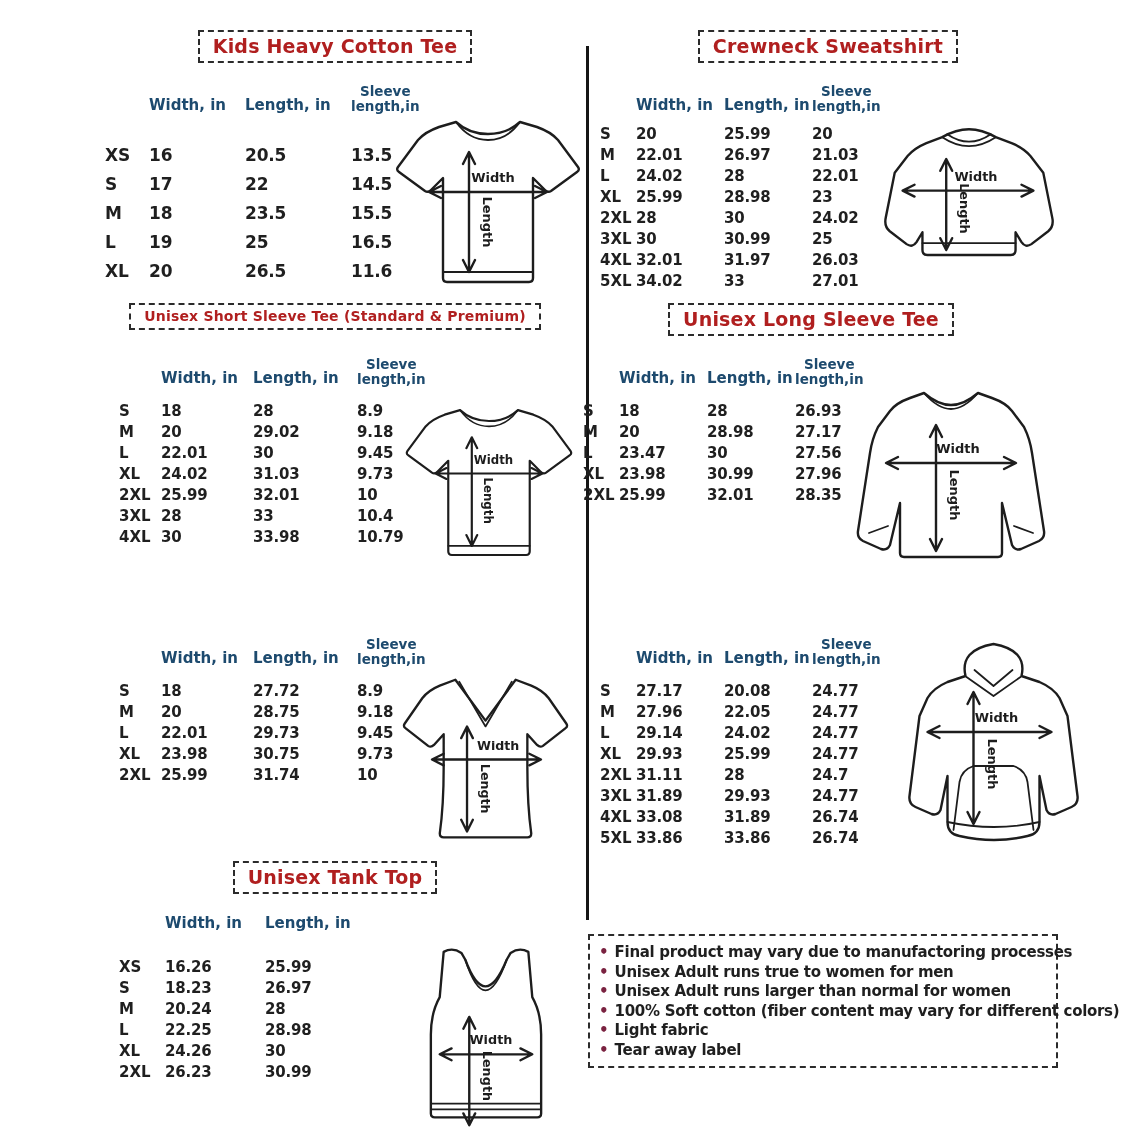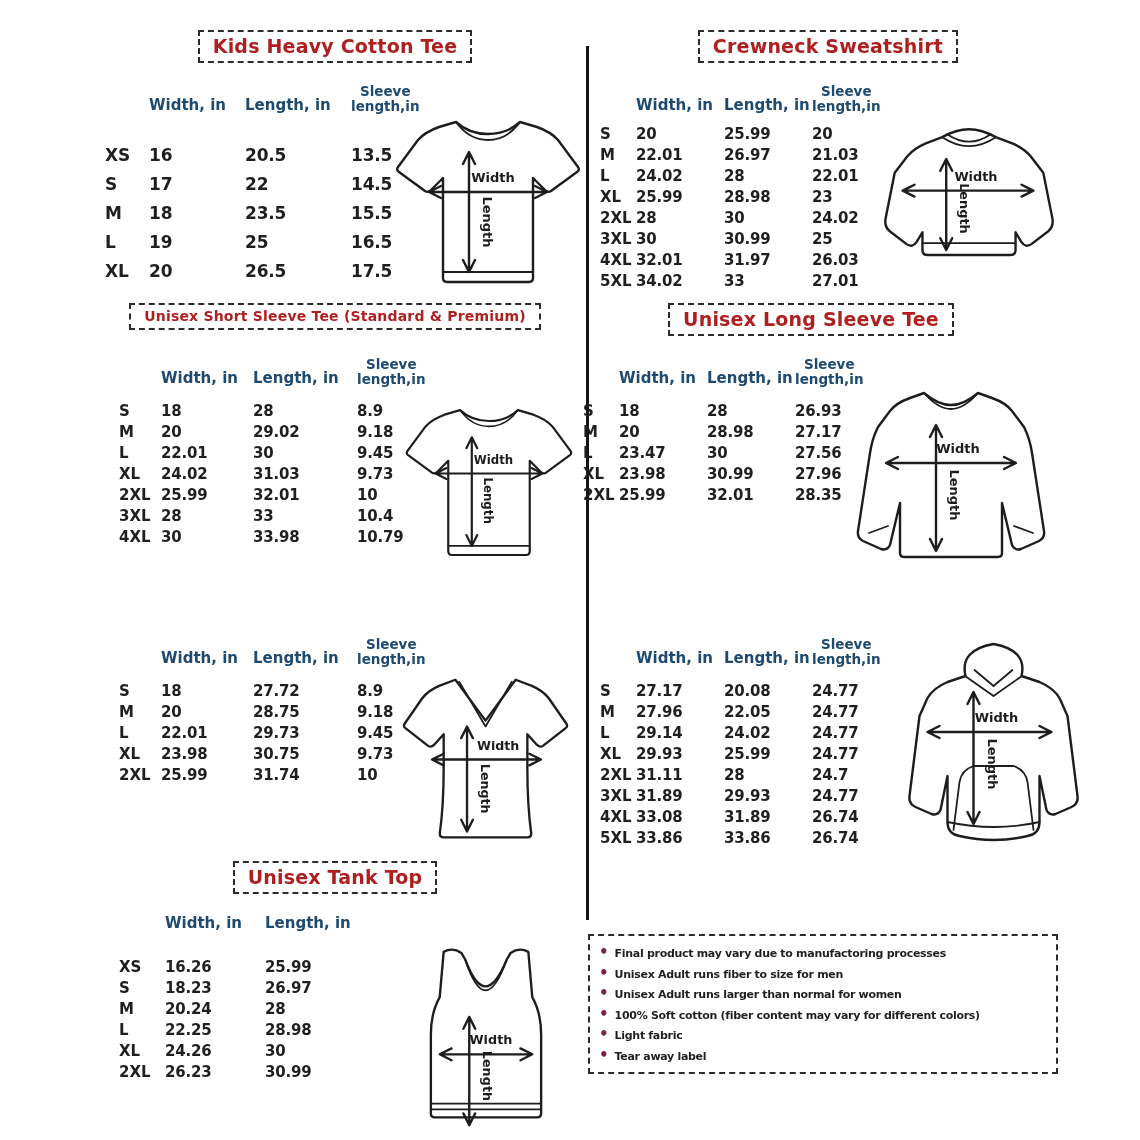--- a/index.html
+++ b/index.html
@@ -43,21 +43,21 @@
   .gl { fill:none;    stroke:#1d1d1d; stroke-width:1.8; stroke-linejoin:round; stroke-linecap:round; }
   .ar { fill:none;    stroke:#1d1d1d; stroke-width:2.4; stroke-linejoin:round; stroke-linecap:round; }
   .al { font-size:13px; font-weight:bold; fill:#1d1d1d; }
 
   .notes {
     position:absolute; left:588px; top:934px; width:470px; box-sizing:border-box;
     border:2px dashed #2b2b2b; padding:7px 8px 6px 9px; background:#fff;
   }
   .note-line { display:flex; align-items:baseline; line-height:19.5px; }
   .note-dot  { color:#7a2240; font-size:15px; margin-right:6px; font-weight:bold; }
-  .note-text { font-size:11px; font-weight:bold; letter-spacing:-0.3px; white-space:nowrap; }
+  .note-text { font-size:15px; font-weight:bold; letter-spacing:-0.3px; white-space:nowrap; }
 </style>
 </head>
 <body>
 
 <div id="stage">
 
   <div class="divider"></div>
 
   <div class="panel cols-kids rh29" style="left:85px;top:30px;width:500px;height:268px;">
     <div class="title-row">
@@ -99,21 +99,21 @@
           <span class="tsize">L</span>
           <span class="tval">19</span>
           <span class="tval">25</span>
           <span class="tval">16.5</span>
         </div>
 
         <div class="trow">
           <span class="tsize">XL</span>
           <span class="tval">20</span>
           <span class="tval">26.5</span>
-          <span class="tval">17.5</span>
+          <span class="tval">11.6</span>
         </div>
       </div>
     <svg class="garment-svg" style="left:308px;top:80px;" width="190" height="185" viewBox="0 0 190 185">
       <path class="g" d="M63,12 L46,17 Q32,22 25,30 L5,57 Q3,60 6,62 L32,81 Q35,83 38,80 L50,68 L50,168 Q50,172 54,172 L136,172 Q140,172 140,168 L140,68 L152,80 Q155,83 158,81 L184,62 Q187,60 185,57 L165,30 Q158,22 144,17 L127,12 Q114,24 95,24 Q76,24 63,12 Z"></path>
       <path class="gl" d="M63,12 Q76,30 95,30 Q114,30 127,12"></path>
       <path class="gl" d="M50,162 L140,162"></path>
       <g>
         <path class="ar" d="M38,82 L152,82 M48,76 L36,82 L48,88 M142,76 L154,82 L142,88"></path>
         <text class="al" x="100" y="72" text-anchor="middle">Width</text>
       </g>
@@ -565,21 +565,21 @@
 
   <div class="notes">
 
       <div class="note-line">
         <span class="note-dot">•</span>
         <span class="note-text">Final product may vary due to manufactoring processes</span>
       </div>
 
       <div class="note-line">
         <span class="note-dot">•</span>
-        <span class="note-text">Unisex Adult runs fiber to size for men</span>
+        <span class="note-text">Unisex Adult runs true to women for men</span>
       </div>
 
       <div class="note-line">
         <span class="note-dot">•</span>
         <span class="note-text">Unisex Adult runs larger than normal for women</span>
       </div>
 
       <div class="note-line">
         <span class="note-dot">•</span>
         <span class="note-text">100% Soft cotton (fiber content may vary for different colors)</span>

